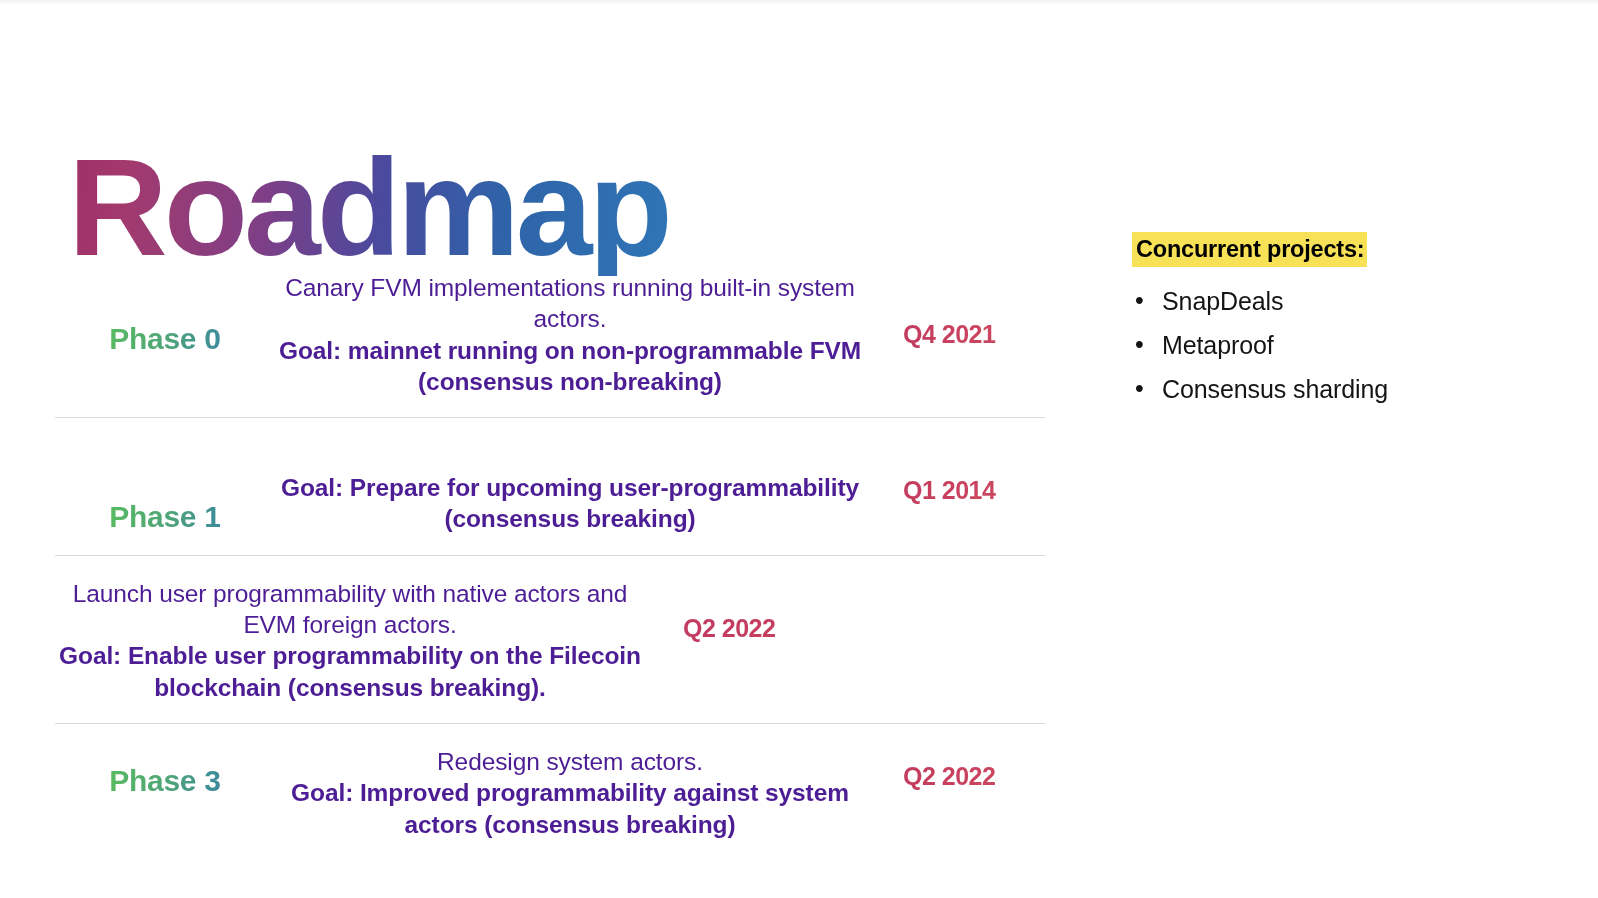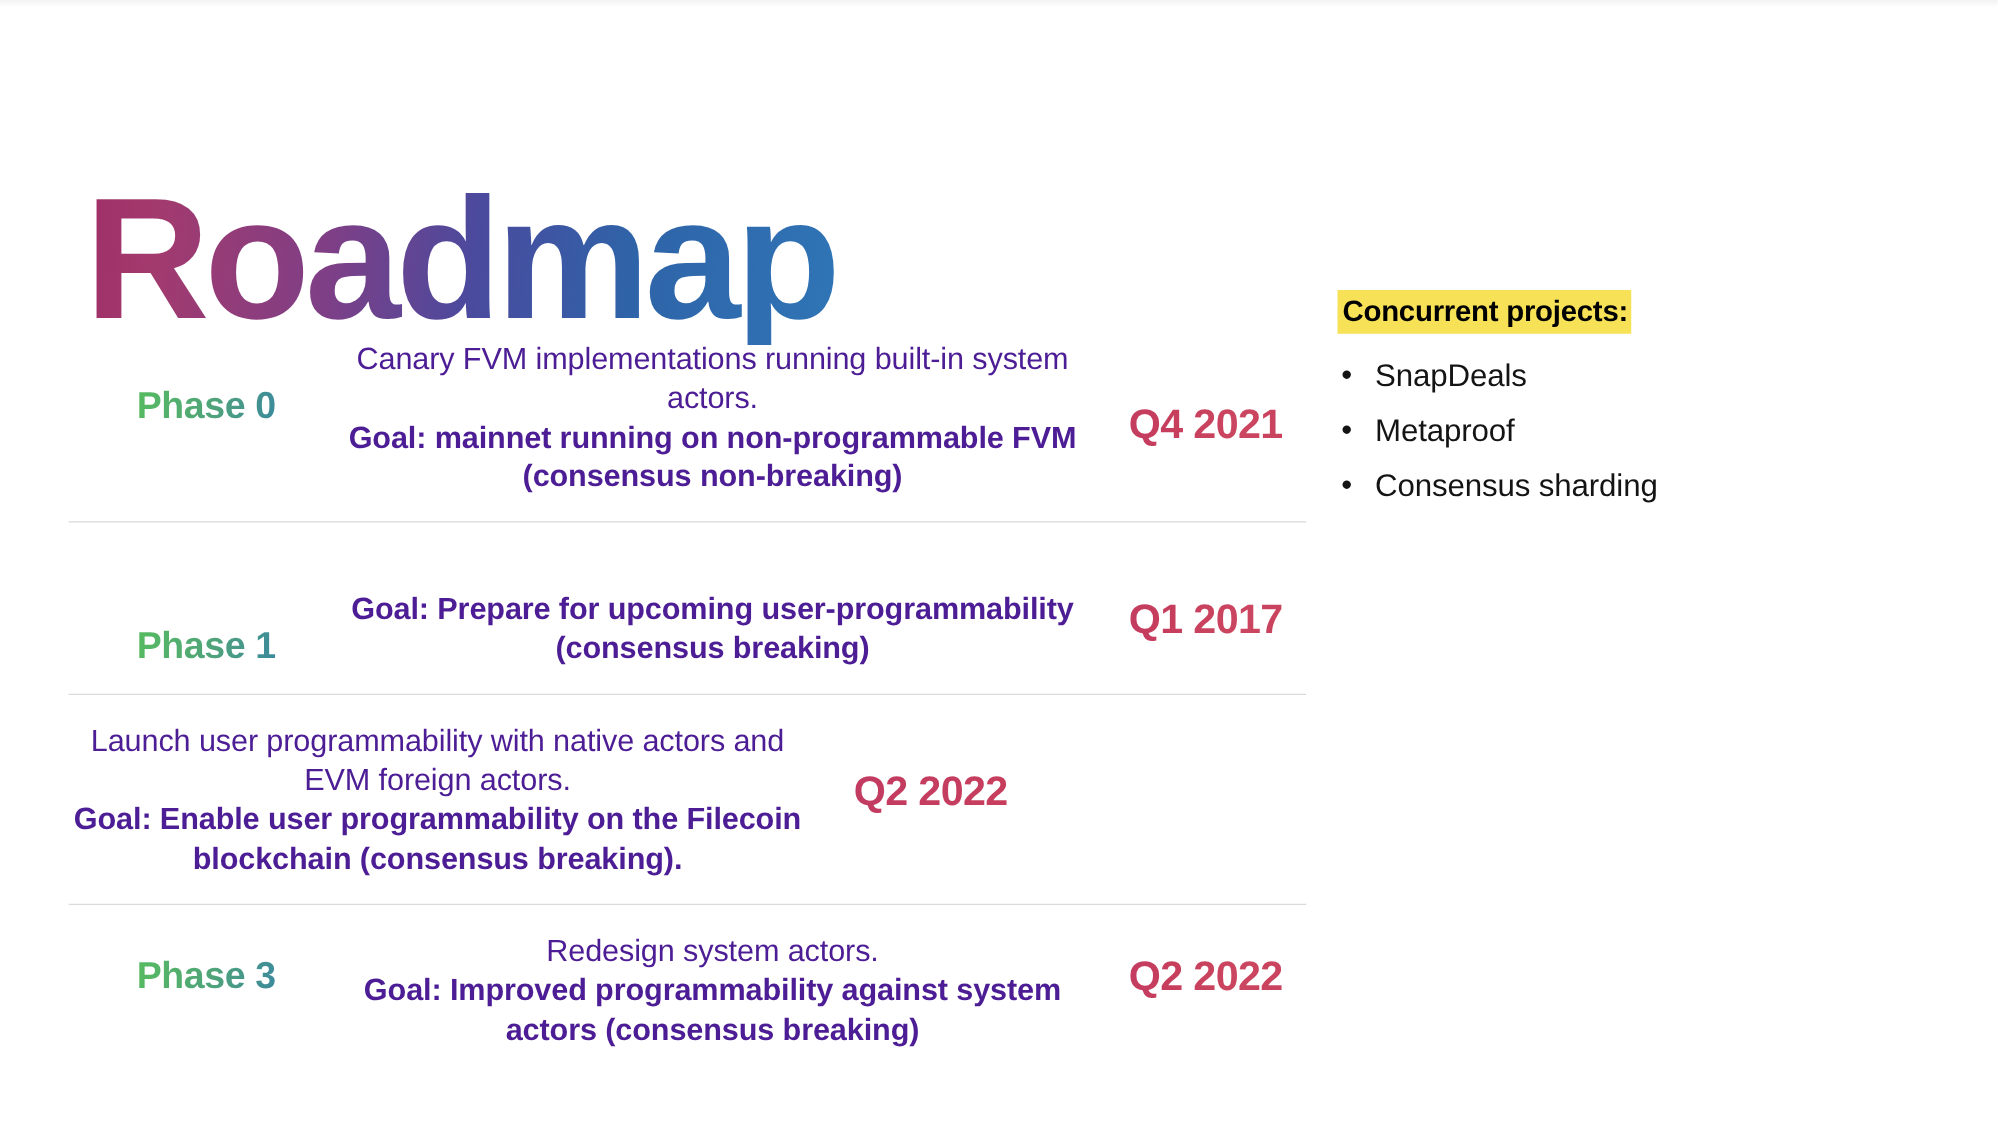--- a/index.html
+++ b/index.html
@@ -90,21 +90,21 @@
         #4fa479 52%,
         #3a87a0 78%,
         #2b73ad 100%);
     -webkit-background-clip: text;
     background-clip: text;
     color: transparent;
     -webkit-text-fill-color: transparent;
     white-space: nowrap;
   }
 
-  .row-0 .phase-label { margin-top: 36px; }
+  .row-0 .phase-label { margin-top: 50px; }
   .row-1 .phase-label { margin-top: 60px; }
   .row-2 .phase-label { margin-top: 38px; }
   .row-3 .phase-label { margin-top: 18px; }
 
   .phase-desc {
     flex: 0 0 590px;
     font-size: 24.5px;
     line-height: 1.28;
     color: #4c1d95;
     letter-spacing: -0.1px;
@@ -112,21 +112,21 @@
   }
   .phase-desc .plain {
     font-weight: 400;
   }
   .phase-desc .goal {
     font-weight: 700;
   }
 
   .phase-date {
     flex: 1 1 auto;
-    font-size: 33px;
+    font-size: 25px;
     font-weight: 700;
     letter-spacing: -0.5px;
     white-space: nowrap;
     text-align: left;
     padding-left: 38px;
     background-image: linear-gradient(95deg,
         #c03a62 0%,
         #c73e5d 40%,
         #cb4660 70%,
         #c8405e 100%);
@@ -137,21 +137,21 @@
   }
 
   .row-0 .phase-date { margin-top: 48px; }
   .row-1 .phase-date { margin-top: 36px; }
   .row-2 .phase-date { margin-top: 36px; }
   .row-3 .phase-date { margin-top: 16px; }
 
   
   .concurrent {
     position: absolute;
-    left: 1070px;
+    left: 1132px;
     top: 232px;
     width: 430px;
   }
   .concurrent-title {
     display: inline-block;
     font-size: 23.5px;
     font-weight: 700;
     color: #000000;
     background: #f7e157;
     padding: 2px 3px 3px 4px;
@@ -200,21 +200,21 @@
       </div>
       <div class="phase-date">Q4 2021</div>
     </div>
 
     <div class="phase-row row-1">
       <div class="phase-label">Phase 1</div>
       <div class="phase-desc">
         <br>
         <span class="goal">Goal: Prepare for upcoming user-programmability (consensus breaking)</span>
       </div>
-      <div class="phase-date">Q1 2017</div>
+      <div class="phase-date">Q1 2014</div>
     </div>
 
     <div class="phase-row row-2">
       <div class="phase-desc">
         <span class="plain">Launch user programmability with native actors and EVM foreign actors.</span><br>
         <span class="goal">Goal: Enable user programmability on the Filecoin blockchain (consensus breaking).</span>
       </div>
       <div class="phase-date">Q2 2022</div>
     </div>
 

